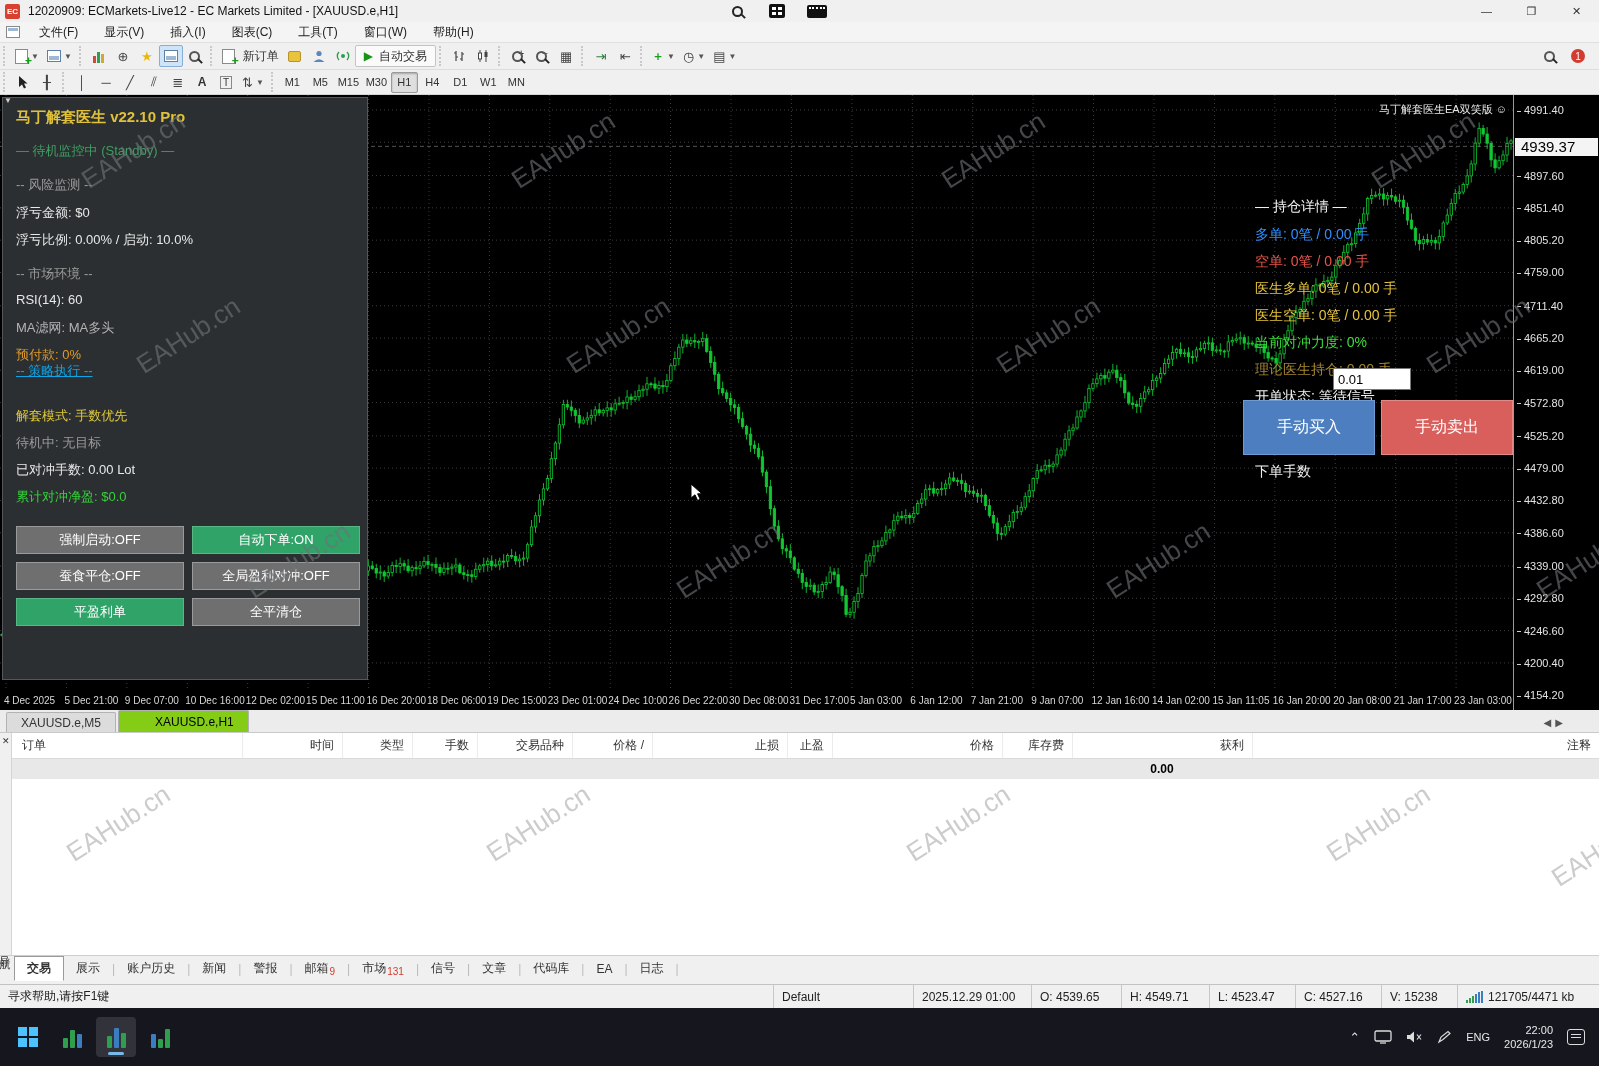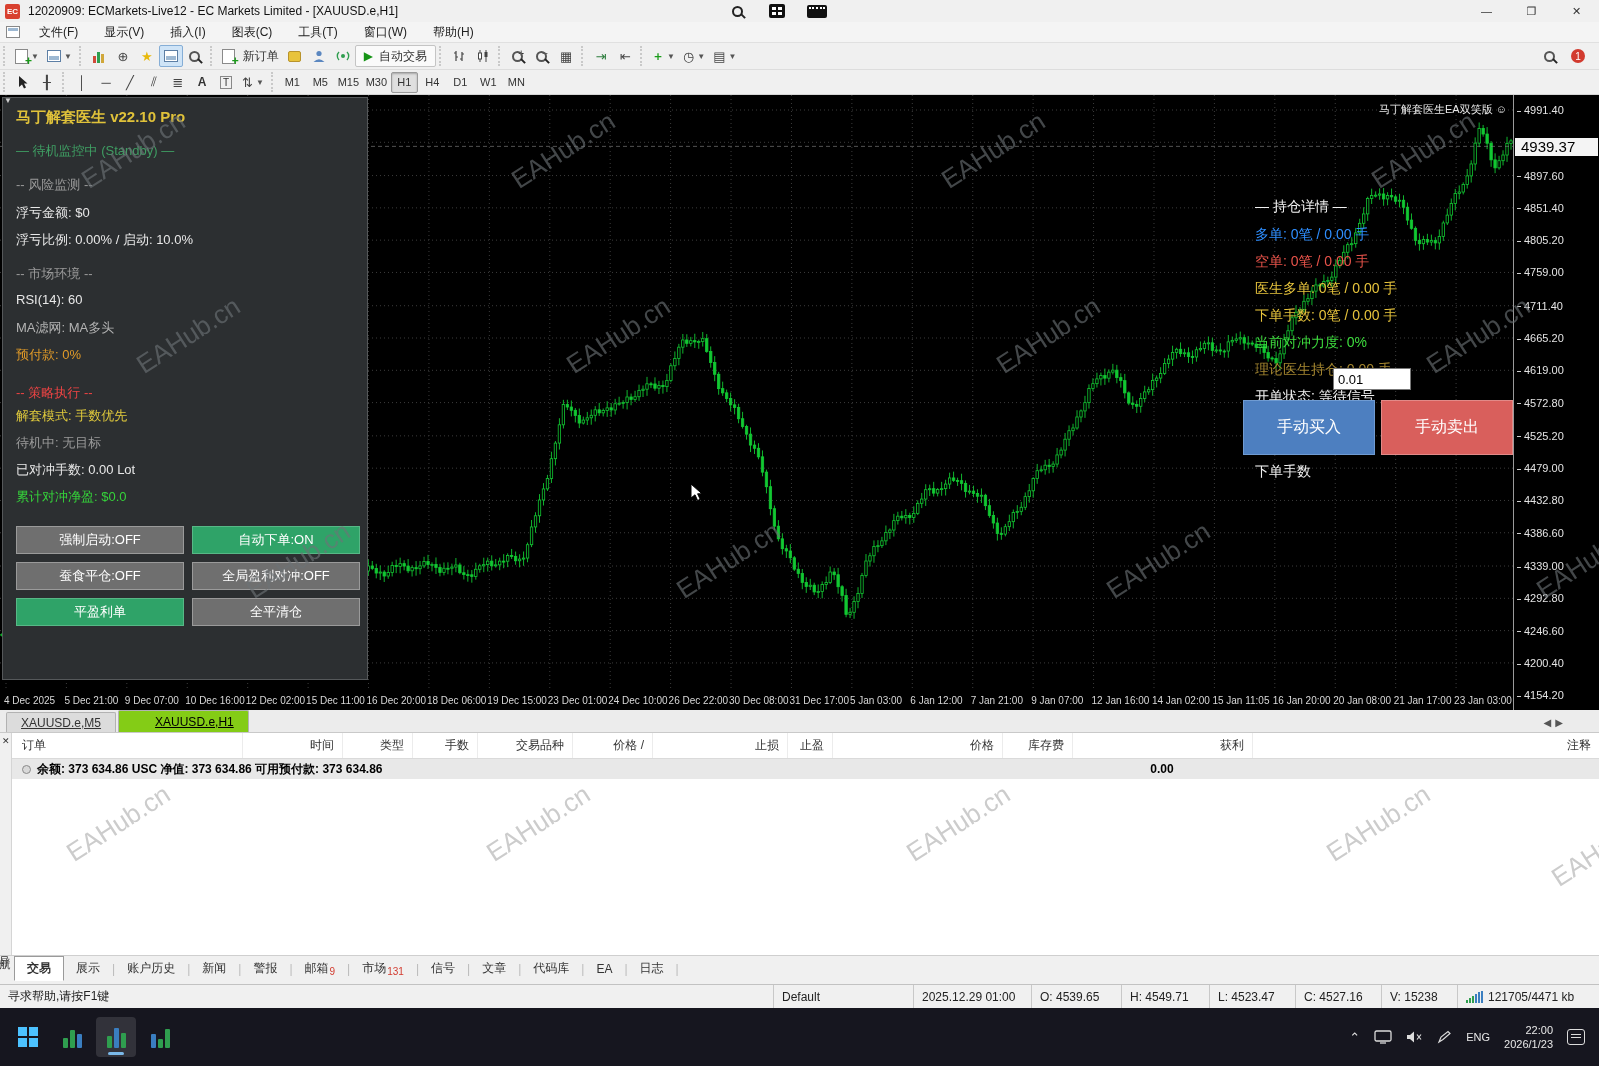--- a/index.html
+++ b/index.html
@@ -73,21 +73,21 @@
   .manual-btn { position:absolute; top:305px; width:132px; height:55px; display:flex; align-items:center; justify-content:center; color:#fff; font-size:16px; z-index:3; }
   .buy { left:3px; background:#4d7fc0; border:1px solid #6f9bd2; }
   .sell { left:141px; background:#d95f5c; border:1px solid #e28a88; }
 
   .wm-layer { position:absolute; left:0; top:0; width:1599px; height:615px; z-index:4; pointer-events:none; overflow:hidden; }
   .wm { position:absolute; font-size:26px; color:#6d7377; opacity:.62; transform:rotate(-33deg); white-space:nowrap; }
   .mouse-cursor { position:absolute; left:690px; top:388px; z-index:6; }
 
   
   .chart-tabs { position:absolute; left:0; top:710px; width:1599px; height:23px; background:#ececec; border-bottom:1px solid #c9c9c9; display:flex; align-items:flex-end; padding-left:6px; }
-  .ctab { height:20px; padding:0 14px; display:flex; align-items:center; font-size:12px; color:#333; background:#dcdcdc; border:1px solid #b2b2b2; border-bottom:none; margin-right:2px; border-radius:2px 2px 0 0;text-decoration:underline; }
+  .ctab { height:20px; padding:0 14px; display:flex; align-items:center; font-size:12px; color:#333; background:#dcdcdc; border:1px solid #b2b2b2; border-bottom:none; margin-right:2px; border-radius:2px 2px 0 0; }
   .ctab.active { background:#84cc16; color:#000; height:22px;padding-left:36px; }
   .ctab-arrows { margin-left:auto; margin-right:36px; display:flex; gap:4px; align-items:center; color:#555; font-size:10px; padding-bottom:4px; }
 
   
   .toolbox { position:absolute; left:0; top:733px; width:1599px; height:222px; background:#fff; }
   .side-strip { position:absolute; left:0; top:0; width:12px; height:222px; background:#f0f0f0; border-right:1px solid #d5d5d5; z-index:3; }
   .strip-close { position:absolute; left:2px; top:3px; font-size:9px; color:#333; }
   .strip-label { position:absolute; left:0; bottom:4px; width:12px; writing-mode:vertical-rl; font-size:11px; color:#333; letter-spacing:2px; }
   .tbx-grid { display:grid; grid-template-columns:230px 100px 70px 65px 95px 80px 135px 45px 170px 70px 180px 1fr; margin-left:12px; }
   .tbx-head { border-bottom:1px solid #dadada; background:#fff; }
@@ -1196,21 +1196,21 @@
   <div class="ea-panel">
     <div class="ea-line" style="top:10px;color:#e0c23a;font-size:15px;font-weight:bold;">马丁解套医生 v22.10 Pro</div>
     <div class="ea-line" style="top:44px;color:#3f9e63;">— 待机监控中 (Standby) —</div>
     <div class="ea-line" style="top:78px;color:#9a9a9a;">-- 风险监测 --</div>
     <div class="ea-line" style="top:106px;">浮亏金额: $0</div>
     <div class="ea-line" style="top:133px;">浮亏比例: 0.00% / 启动: 10.0%</div>
     <div class="ea-line" style="top:167px;color:#9a9a9a;">-- 市场环境 --</div>
     <div class="ea-line" style="top:194px;">RSI(14): 60</div>
     <div class="ea-line" style="top:221px;color:#b3b3b3;">MA滤网: MA多头</div>
     <div class="ea-line" style="top:248px;color:#e09a28;">预付款: 0%</div>
-    <div class="ea-line" style="top:286px;color:#ef4444;">-- 策略执行 --</div>
+    <div class="ea-line" style="top:264px;color:#0ea5e9;text-decoration:underline;">-- 策略执行 --</div>
     <div class="ea-line" style="top:309px;color:#dfc93c;">解套模式: 手数优先</div>
     <div class="ea-line" style="top:336px;color:#9a9a9a;">待机中: 无目标</div>
     <div class="ea-line" style="top:363px;">已对冲手数: 0.00 Lot</div>
     <div class="ea-line" style="top:390px;color:#35d23a;">累计对冲净盈: $0.0</div>
     <div id="ea-buttons">
         <div class="ea-btn gray" style="left: 13px; top: 428px;">强制启动:OFF</div>
         <div class="ea-btn green" style="left: 189px; top: 428px;">自动下单:ON</div>
         <div class="ea-btn gray" style="left: 13px; top: 464px;">蚕食平仓:OFF</div>
         <div class="ea-btn gray" style="left: 189px; top: 464px;">全局盈利对冲:OFF</div>
         <div class="ea-btn green" style="left: 13px; top: 500px;">平盈利单</div>
@@ -1219,21 +1219,21 @@
   </div>
 
   <div class="ea-badge">马丁解套医生EA双笑版 ☺</div>
 
   <div class="pos-panel">
     <div class="pos-line" style="top:103px;color:#f0f0f0;">— 持仓详情 —</div>
     <div id="pos-lines">
         <div class="pos-line" style="color: rgb(47, 143, 255); top: 131px;">多单: 0笔 / 0.00 手</div>
         <div class="pos-line" style="color: rgb(232, 83, 74); top: 158px;">空单: 0笔 / 0.00 手</div>
         <div class="pos-line" style="color: rgb(230, 195, 60); top: 185px;">医生多单: 0笔 / 0.00 手</div>
-        <div class="pos-line" style="color: rgb(230, 195, 60); top: 212px;">下单手数: 0笔 / 0.00 手</div>
+        <div class="pos-line" style="color: rgb(230, 195, 60); top: 212px;">医生空单: 0笔 / 0.00 手</div>
         <div class="pos-line" style="color: rgb(61, 220, 61); top: 239px;">当前对冲力度: 0%</div>
         <div class="pos-line" style="color: rgb(163, 133, 47); top: 266px;">理论医生持仓: 0.00 手</div>
         <div class="pos-line" style="color: rgb(240, 240, 240); top: 293px;">开单状态: 等待信号</div>
       </div>
     <div class="pos-line" style="top:336px;color:#f0f0f0;">— 手动操作 —</div>
     <div class="pos-line" style="top:368px;color:#f0f0f0;">下单手数</div>
     <input class="lot-input" value="0.01" style="">
     <div class="manual-btn buy">手动买入</div>
     <div class="manual-btn sell">手动卖出</div>
   </div>
@@ -1282,24 +1282,20 @@
       <div class="cell">交易品种</div>
       <div class="cell">价格 /</div>
       <div class="cell">止损</div>
       <div class="cell">止盈</div>
       <div class="cell">价格</div>
       <div class="cell">库存费</div>
       <div class="cell">获利</div>
       <div class="cell">注释</div>
     </div>
   <div class="tbx-grid balance-row">
-    <div class="bal-main">
-        <span class="bal-circle"></span>
-        <span>余额: 373 634.86 USC  净值: 373 634.86  可用预付款: 373 634.86</span>
-      </div>
     <div class="bal-profit">0.00</div>
   </div>
   <div id="wm-toolbox">
       <span class="tbx-wm" style="left: 60px; top: 75px;">EAHub.cn</span>
       <span class="tbx-wm" style="left: 480px; top: 75px;">EAHub.cn</span>
       <span class="tbx-wm" style="left: 900px; top: 75px;">EAHub.cn</span>
       <span class="tbx-wm" style="left: 1320px; top: 75px;">EAHub.cn</span>
       <span class="tbx-wm" style="left: 1545px; top: 100px;">EAHub.cn</span>
     </div>
 </div>

